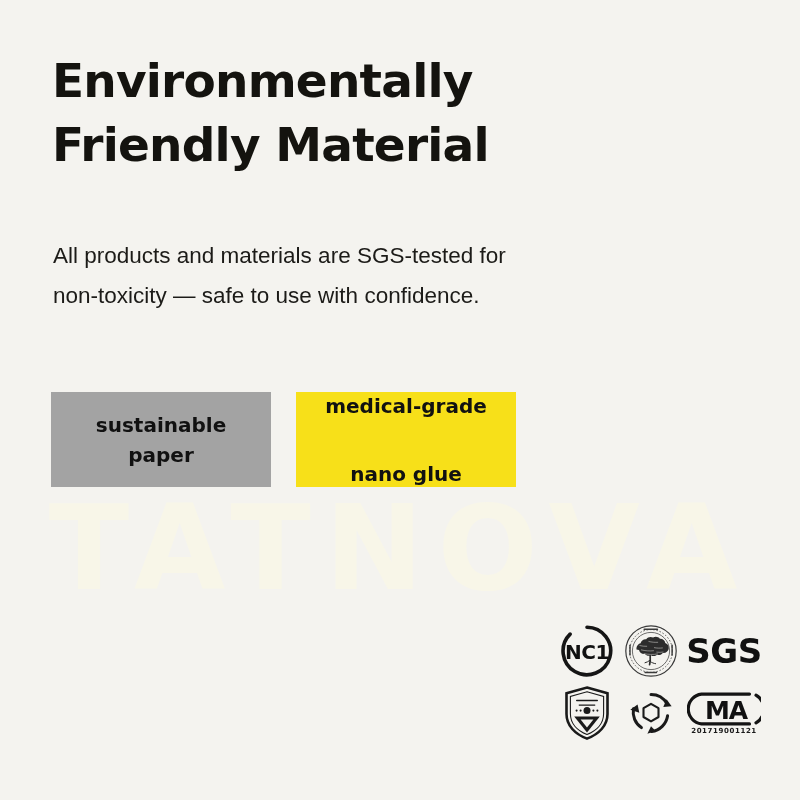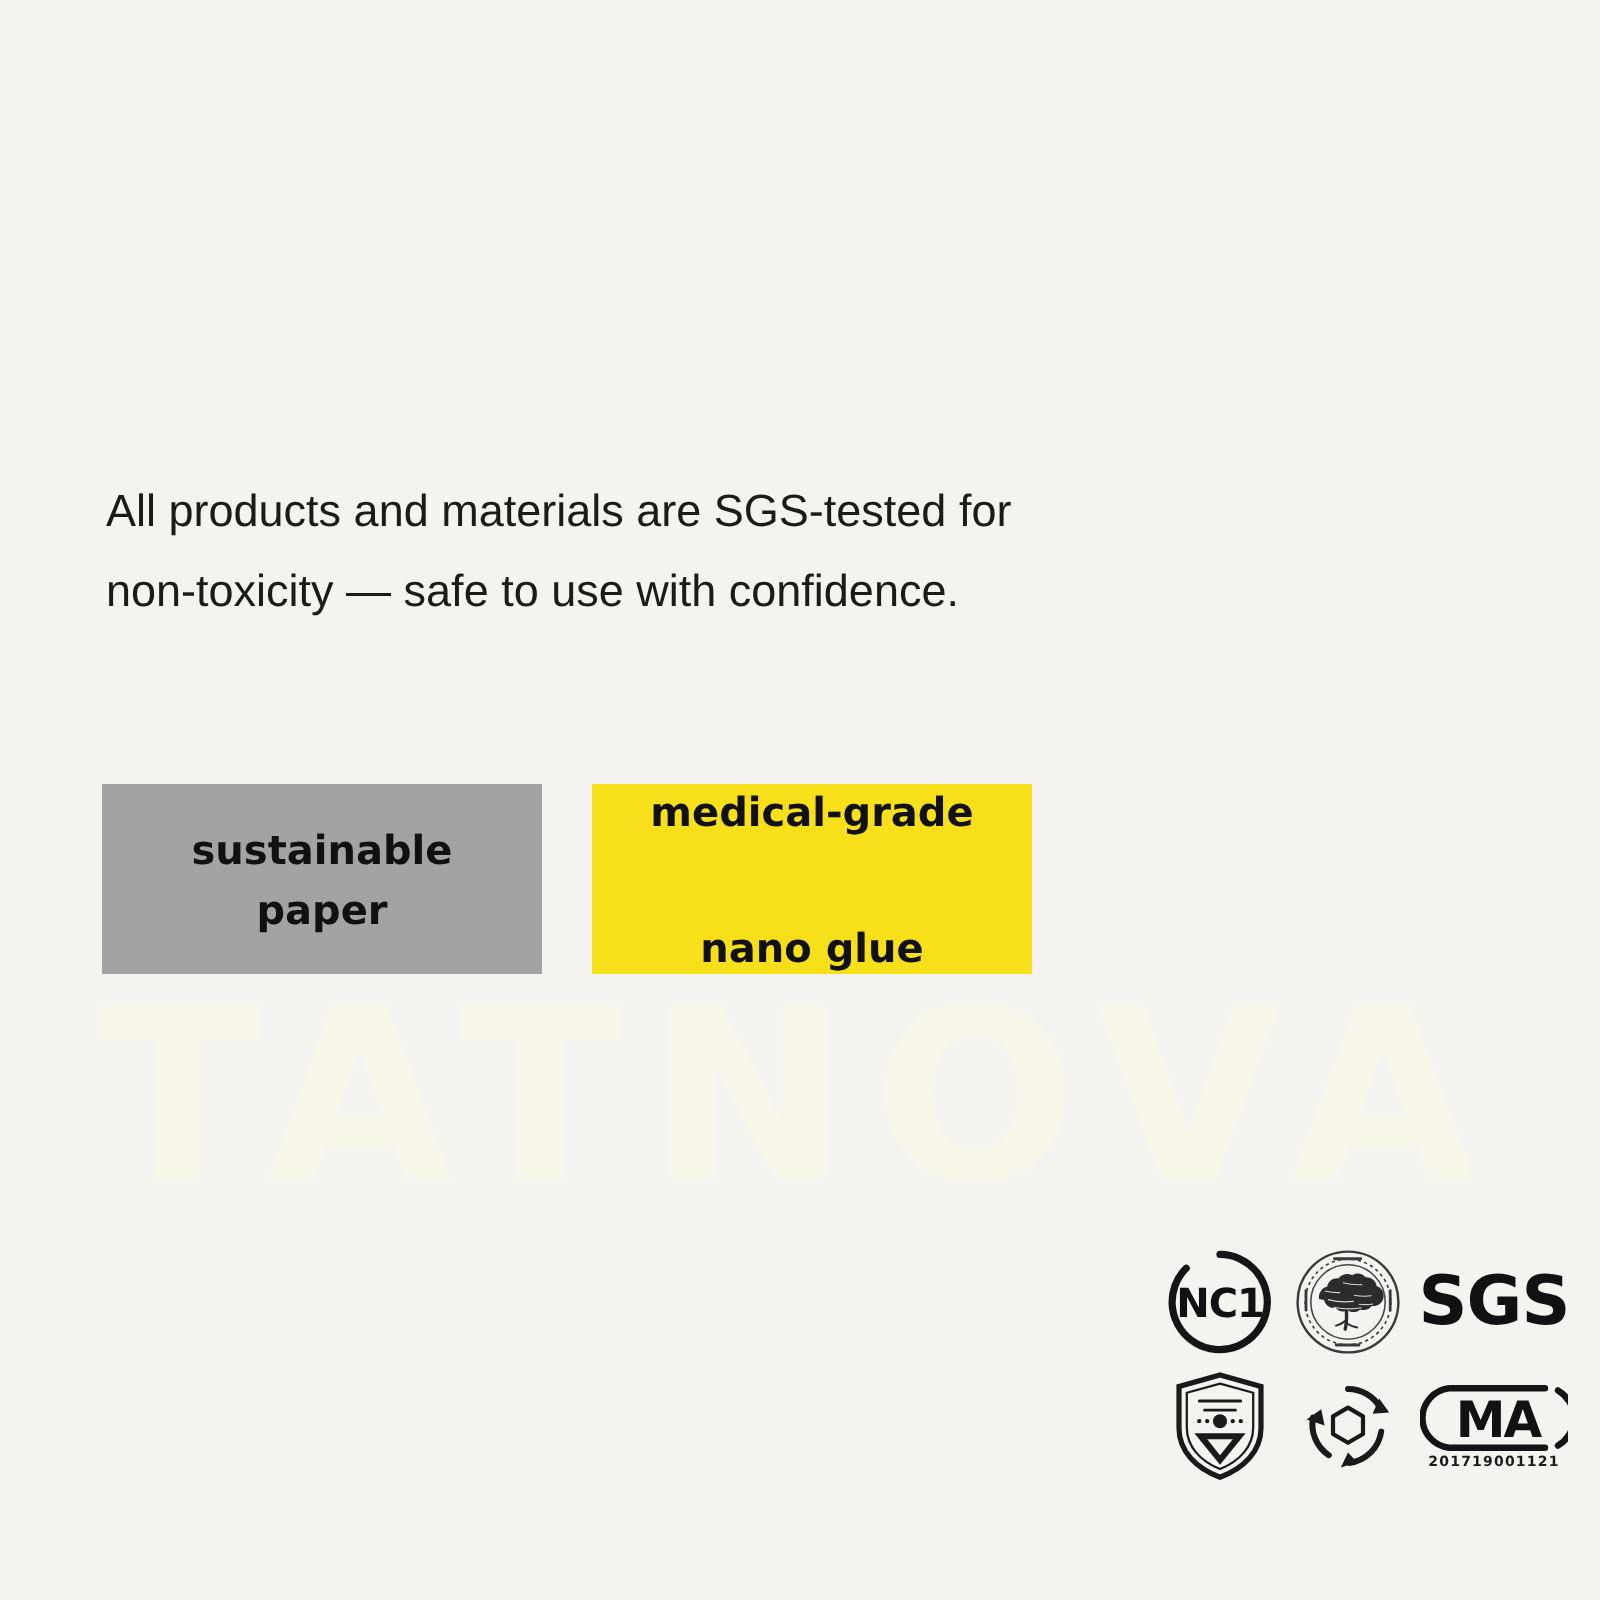--- a/index.html
+++ b/index.html
@@ -91,21 +91,21 @@
     font-weight: 700;
     font-size: 20px;
     line-height: 30px;
     color: #111111;
     text-align: center;
   }
 
   
   .badges {
     position: absolute;
-    left: 579px;
+    left: 556px;
     top: 620px;
     width: 208px;
   }
   .badge-row {
     display: flex;
     align-items: center;
     justify-content: flex-start;
     height: 62px;
   }
   .badge {
@@ -140,20 +140,24 @@
     line-height: 1;
   }
 </style>
 </head>
 <body style="background: rgb(244, 243, 239);">
 
 <div class="page" style="background: rgb(244, 243, 239);">
 
   <div class="watermark" style="color: rgb(248, 246, 232);">TATNOVA</div>
 
+  <h1 class="headline" style="color: rgb(20, 19, 15);">
+    <span class="l1">Environmentally</span>
+    <span class="l2">Friendly Material</span>
+  </h1>
 
   <p class="subcopy" style="color: rgb(28, 27, 24);">
     <span class="l1">All products and materials are SGS-tested for</span>
     <span class="l2">non-toxicity — safe to use with confidence.</span>
   </p>
 
   <div class="tag-row">
 
     <div class="tag" id="tag-0" style="background: #a3a3a3; color: rgb(17, 17, 17);">
       <span>sustainable</span>

